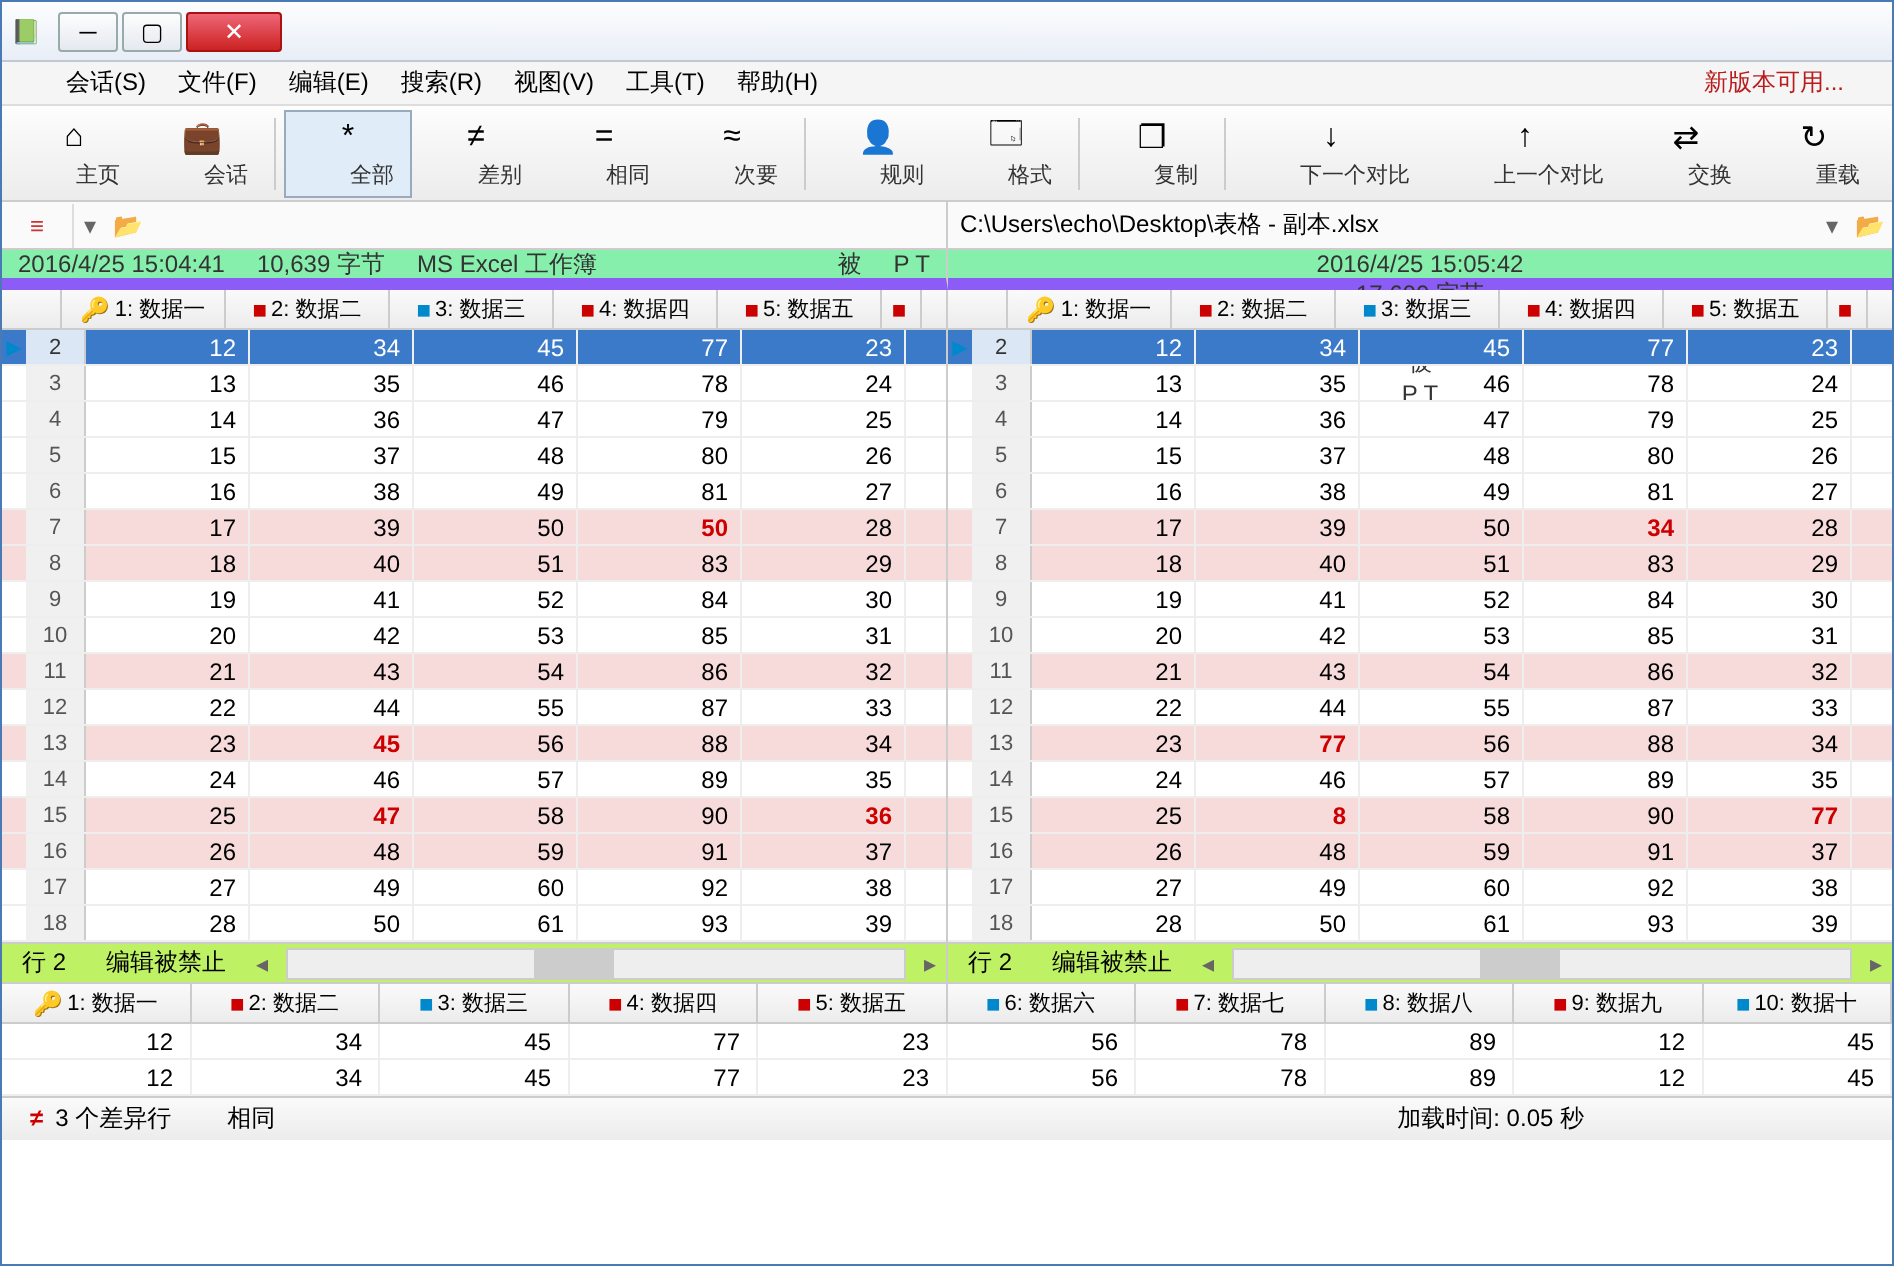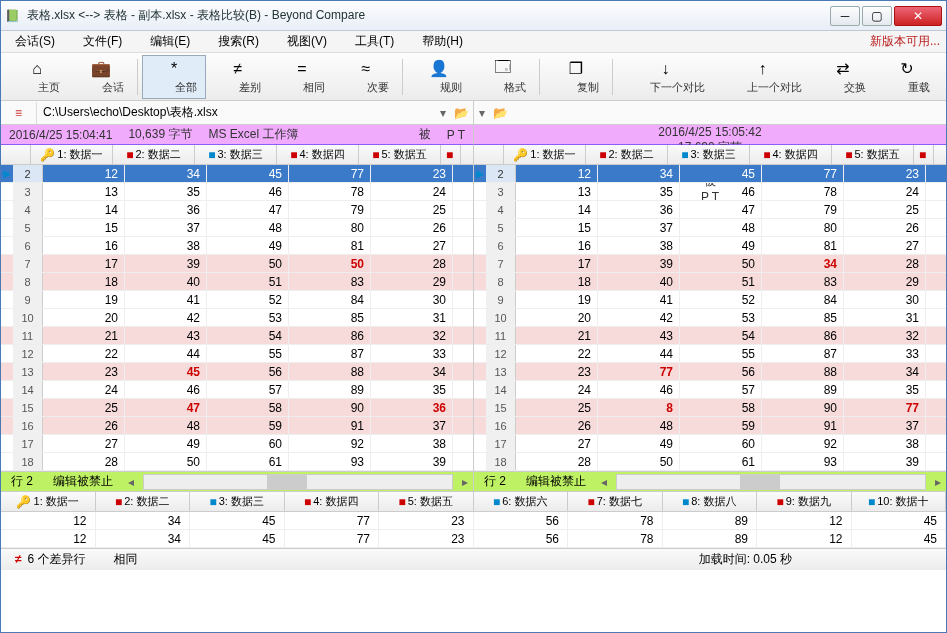--- a/index.html
+++ b/index.html
@@ -5,42 +5,42 @@
 * { box-sizing: border-box; margin: 0; padding: 0; font-family: "Microsoft YaHei", SimSun, sans-serif; font-size: 12px; }
 body { background: #fff; width: 947px; height: 633px; overflow: hidden; border: 1px solid #4a7ab5; }
 
 .titlebar { height: 30px; background: linear-gradient(#fdfdfe,#e8eef7); display: flex; align-items: center; padding: 0 4px; border-bottom: 1px solid #c0c8d4; }
 .titlebar .icon { width: 16px; height: 16px; margin-right: 6px; display: inline-flex; align-items: center; justify-content: center; }
 .titlebar .title { flex: 1; color: #233; }
 .titlebar .winbtns { display: flex; }
 .titlebar .winbtn { width: 30px; height: 20px; border: 1px solid #9aa; background: linear-gradient(#fdfdfd,#e5e9ef); margin-left: 2px; display: flex; align-items: center; justify-content: center; cursor: default; border-radius: 2px; }
 .titlebar .winbtn.close { background: linear-gradient(#e67,#c22); color: #fff; border-color: #a11; width: 48px; }
 
-.menubar { height: 22px; background: #f5f5f5; display: flex; align-items: center; padding: 0 6px; border-bottom: 1px solid #ddd; gap: 12px; }
+.menubar { height: 22px; background: #f5f5f5; display: flex; align-items: center; padding: 0 24px; border-bottom: 1px solid #ddd; }
 .menubar .menuitem { padding: 2px 8px; cursor: default; }
 .menubar .spacer { flex: 1; }
 .menubar .newver { color: #b91c1c; cursor: pointer; }
 
 .toolbar { height: 48px; background: linear-gradient(#fdfdfd,#ececec); display: flex; align-items: center; padding: 2px 4px; border-bottom: 1px solid #ccc; }
 .toolbtn { display: flex; flex-direction: column; align-items: center; justify-content: center; padding: 2px 8px; height: 44px; cursor: default; border: 1px solid transparent; }
 .toolbtn .ticon { height: 20px; display: flex; align-items: center; justify-content: center; font-size: 16px; }
 .toolbtn .tlabel { font-size: 11px; color: #333; margin-top: 1px; margin-left: 24px; }
 .toolbtn.pressed { border: 1px solid #9ab; background: #e0ecf8; }
 .toolsep { width: 1px; height: 36px; background: #ccc; margin: 0 4px; }
 
 .pathbar { height: 24px; display: flex; border-bottom: 1px solid #ccc; }
 .pathhalf { flex: 1; display: flex; align-items: center; background: #fafafa; border-right: 1px solid #ccc; }
 .pathhalf:last-child { border-right: none; }
 .pathicon { width: 36px; height: 22px; display: flex; align-items: center; justify-content: center; border-right: 1px solid #ddd; }
 .pathinput { flex: 1; border: none; background: transparent; padding: 0 6px; height: 20px; font-size: 12px; }
 .pathdd { width: 16px; color: #666; text-align: center; cursor: default; }
 .pathopen { width: 22px; color: #b80; text-align: center; cursor: default; }
 
 .infobar { height: 20px; display: flex; }
-.infohalf { flex: 1; display: flex; align-items: center; background: #f0abfc; border-bottom: 1px solid #8b5cf6; border-right: 1px solid #ccc; font-size: 11px; color: #333; }
+.infohalf { flex: 1; display: flex; align-items: center; background: #86efac; border-bottom: 6px solid #8b5cf6; border-right: 1px solid #ccc; font-size: 11px; color: #333; }
 .infohalf:last-child { border-right: none; flex-direction: column; }
 .infohalf span { padding: 0 8px; }
 .infohalf .spacer { flex: 1; }
 
 .gridarea { display: flex; height: 326px; }
 .gridhalf { flex: 1; display: flex; flex-direction: column; border-right: 1px solid #ccc; overflow: hidden; }
 .gridhalf:last-child { border-right: none; }
 .gridhead { height: 20px; display: flex; background: linear-gradient(#fafafa,#ececec); border-bottom: 1px solid #ccc; }
 .gh-row { width: 30px; border-right: 1px solid #ccc; }
 .gh-col { width: 82px; border-right: 1px solid #ccc; display: flex; align-items: center; justify-content: center; font-size: 11px; white-space: nowrap; overflow: hidden; }
@@ -74,21 +74,20 @@
 .status { height: 22px; background: linear-gradient(#fafafa,#ececec); border-top: 1px solid #ccc; display: flex; align-items: center; font-size: 11px; }
 .status .sitem { padding: 0 14px; }
 .status .neq { color: #c00; font-weight: bold; margin-right: 6px; }
 .status .spacer { flex: 1; }
 </style>
 </head>
 <body>
 
 <div class="titlebar">
   <span class="icon">📗</span>
-  <span class="title">表格.xlsx &lt;--&gt; 表格 - 副本.xlsx - 表格比较(B) - Beyond Compare</span>
   <div class="winbtns">
     <div class="winbtn">─</div>
     <div class="winbtn">▢</div>
     <div class="winbtn close">✕</div>
   </div>
 </div>
 
 <div class="menubar">
   <span class="menuitem">会话(S)</span>
   <span class="menuitem">文件(F)</span>
@@ -156,25 +155,25 @@
     </div>
     <div class="toolbtn">
       <div class="ticon">↻</div>
       <div class="tlabel">重载</div>
     </div>
   </div>
 
 <div class="pathbar">
   <div class="pathhalf">
     <div class="pathicon" style="color:#c33;">≡</div>
-    <input class="pathinput" value="C:\Users\echo\Desktop\表格.xlsx" style="">
     <div class="pathdd">▾</div>
     <div class="pathopen">📂</div>
   </div>
   <div class="pathhalf">
+    <input class="pathinput" value="C:\Users\echo\Desktop\表格 - 副本.xlsx" style="">
     <div class="pathdd">▾</div>
     <div class="pathopen">📂</div>
   </div>
 </div>
 
 <div class="infobar">
   <div class="infohalf">
     <span>2016/4/25 15:04:41</span>
     <span>10,639 字节</span>
     <span>MS Excel 工作簿</span>
@@ -587,18 +586,18 @@
         <div class="dcell">56</div>
         <div class="dcell">78</div>
         <div class="dcell">89</div>
         <div class="dcell">12</div>
         <div class="dcell">45</div>
       </div>
     </div>
 </div>
 
 <div class="status">
-  <span class="sitem"><span class="neq">≠</span><span>6 个差异行</span></span>
+  <span class="sitem"><span class="neq">≠</span><span>3 个差异行</span></span>
   <span class="sitem">相同</span>
   <span class="spacer"></span>
   <span class="sitem">加载时间: 0.05 秒</span>
   <span style="width:140px;"></span>
 </div>
 
 </body></html>

